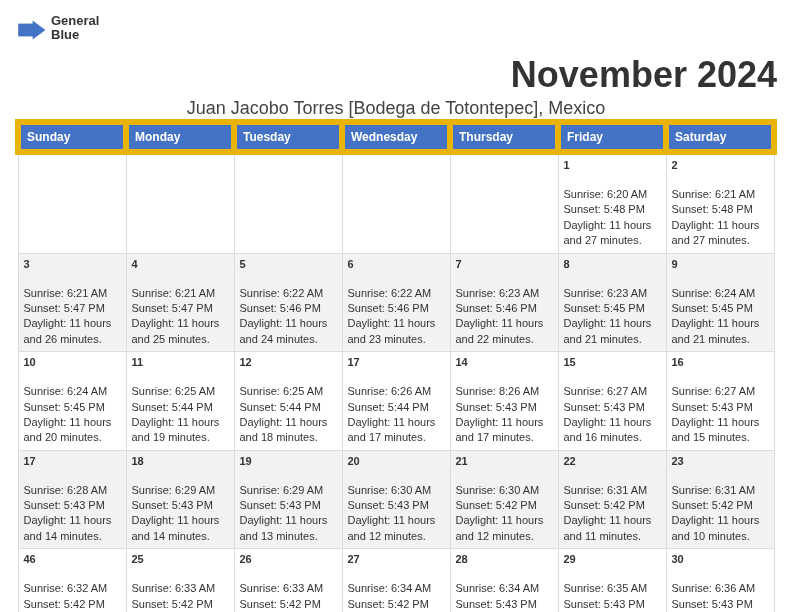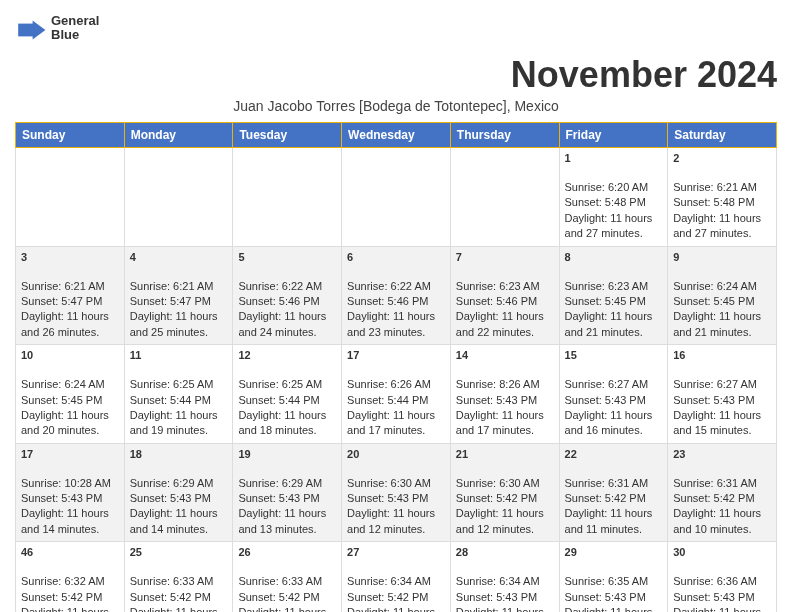--- a/index.html
+++ b/index.html
@@ -36,36 +36,36 @@
     }
     .month-title {
       font-size: 36px;
       font-weight: bold;
       color: #333;
       text-align: right;
       margin-top: 44px;
     }
     .subtitle {
       text-align: center;
-      font-size: 14px;
+      font-size: 18px;
       color: #444;
-      margin-bottom: 8px;
+      margin-bottom: 0;
     }
     .calendar {
       width: 100%;
       border-collapse: collapse;
     }
     .calendar th {
       background: #4472C4;
       color: #fff;
       font-size: 12px;
       font-weight: bold;
       padding: 5px 6px;
       text-align: left;
-      border: 1px solid #eab308;
+      border: 6px solid #eab308;
     }
     .calendar td {
       vertical-align: top;
       border: 1px solid #ddd;
       padding: 4px 5px;
       font-size: 9.5px;
       color: #333;
       width: 14.28%;
       height: 78px;
       background: #fff;
@@ -231,21 +231,21 @@
         <td>
           <span class="day-num">16</span>
           <div class="day-info">Sunrise: 6:27 AM
 Sunset: 5:43 PM
 Daylight: 11 hours and 15 minutes.</div>
         </td>
       </tr>
       <tr>
         <td>
           <span class="day-num">17</span>
-          <div class="day-info">Sunrise: 10:28 AM
+          <div class="day-info">Sunrise: 6:28 AM
 Sunset: 5:43 PM
 Daylight: 11 hours and 14 minutes.</div>
         </td>
         <td>
           <span class="day-num">18</span>
           <div class="day-info">Sunrise: 6:29 AM
 Sunset: 5:43 PM
 Daylight: 11 hours and 14 minutes.</div>
         </td>
         <td>

